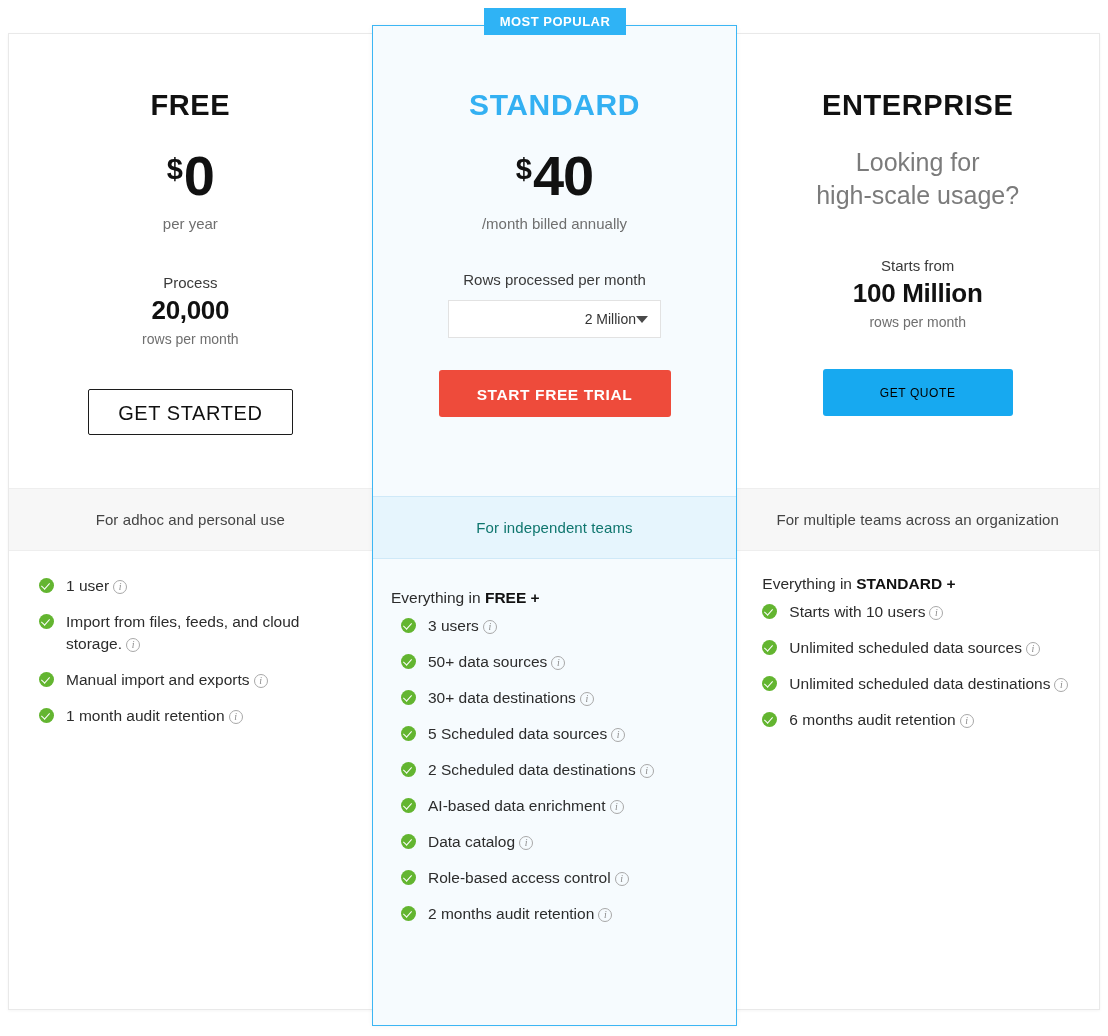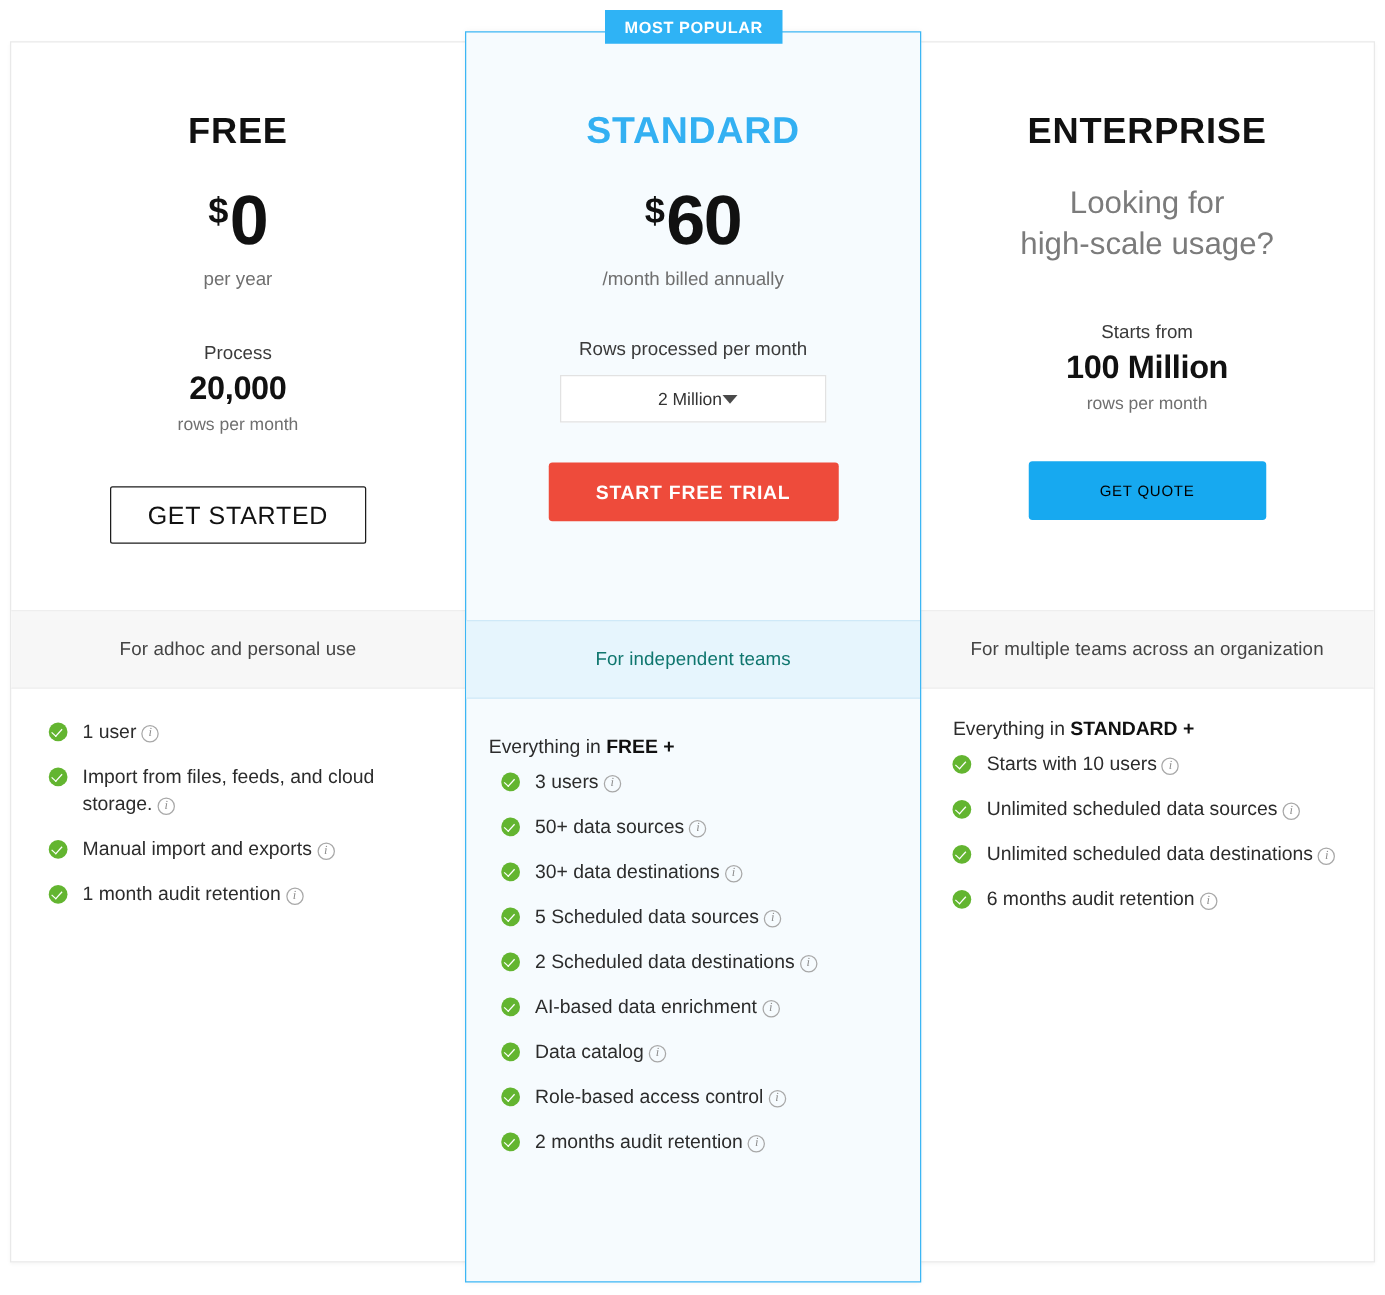--- a/index.html
+++ b/index.html
@@ -234,21 +234,21 @@
   }
   .select-wrap {
     margin: 12px auto 0 auto;
     width: 213px;
     height: 38px;
     background: #ffffff;
     border: 1px solid #e2e2e2;
     box-sizing: border-box;
     display: flex;
     align-items: center;
-    justify-content: center;
+    justify-content: flex-end;
     padding: 0 12px 0 19px;
     cursor: pointer;
   }
   .select-value {
     font-size: 14px;
     color: #333333;
   }
   .caret {
     width: 0; height: 0;
     border-left: 6px solid transparent;
@@ -429,21 +429,21 @@
     </div>
 
   </div>
 </div>
 
 <div id="standard-card">
   <div class="std-head">
     <h2 class="std-name">STANDARD</h2>
     <div class="price-row">
       <span class="currency">$</span>
-      <span class="amount">60</span>
+      <span class="amount">40</span>
     </div>
     <div class="price-note">/month billed annually</div>
 
     <div class="select-label">Rows processed per month</div>
     <div class="select-wrap">
       <span class="select-value">2 Million</span>
       <span class="caret"></span>
     </div>
 
     <div class="std-cta-wrap">

